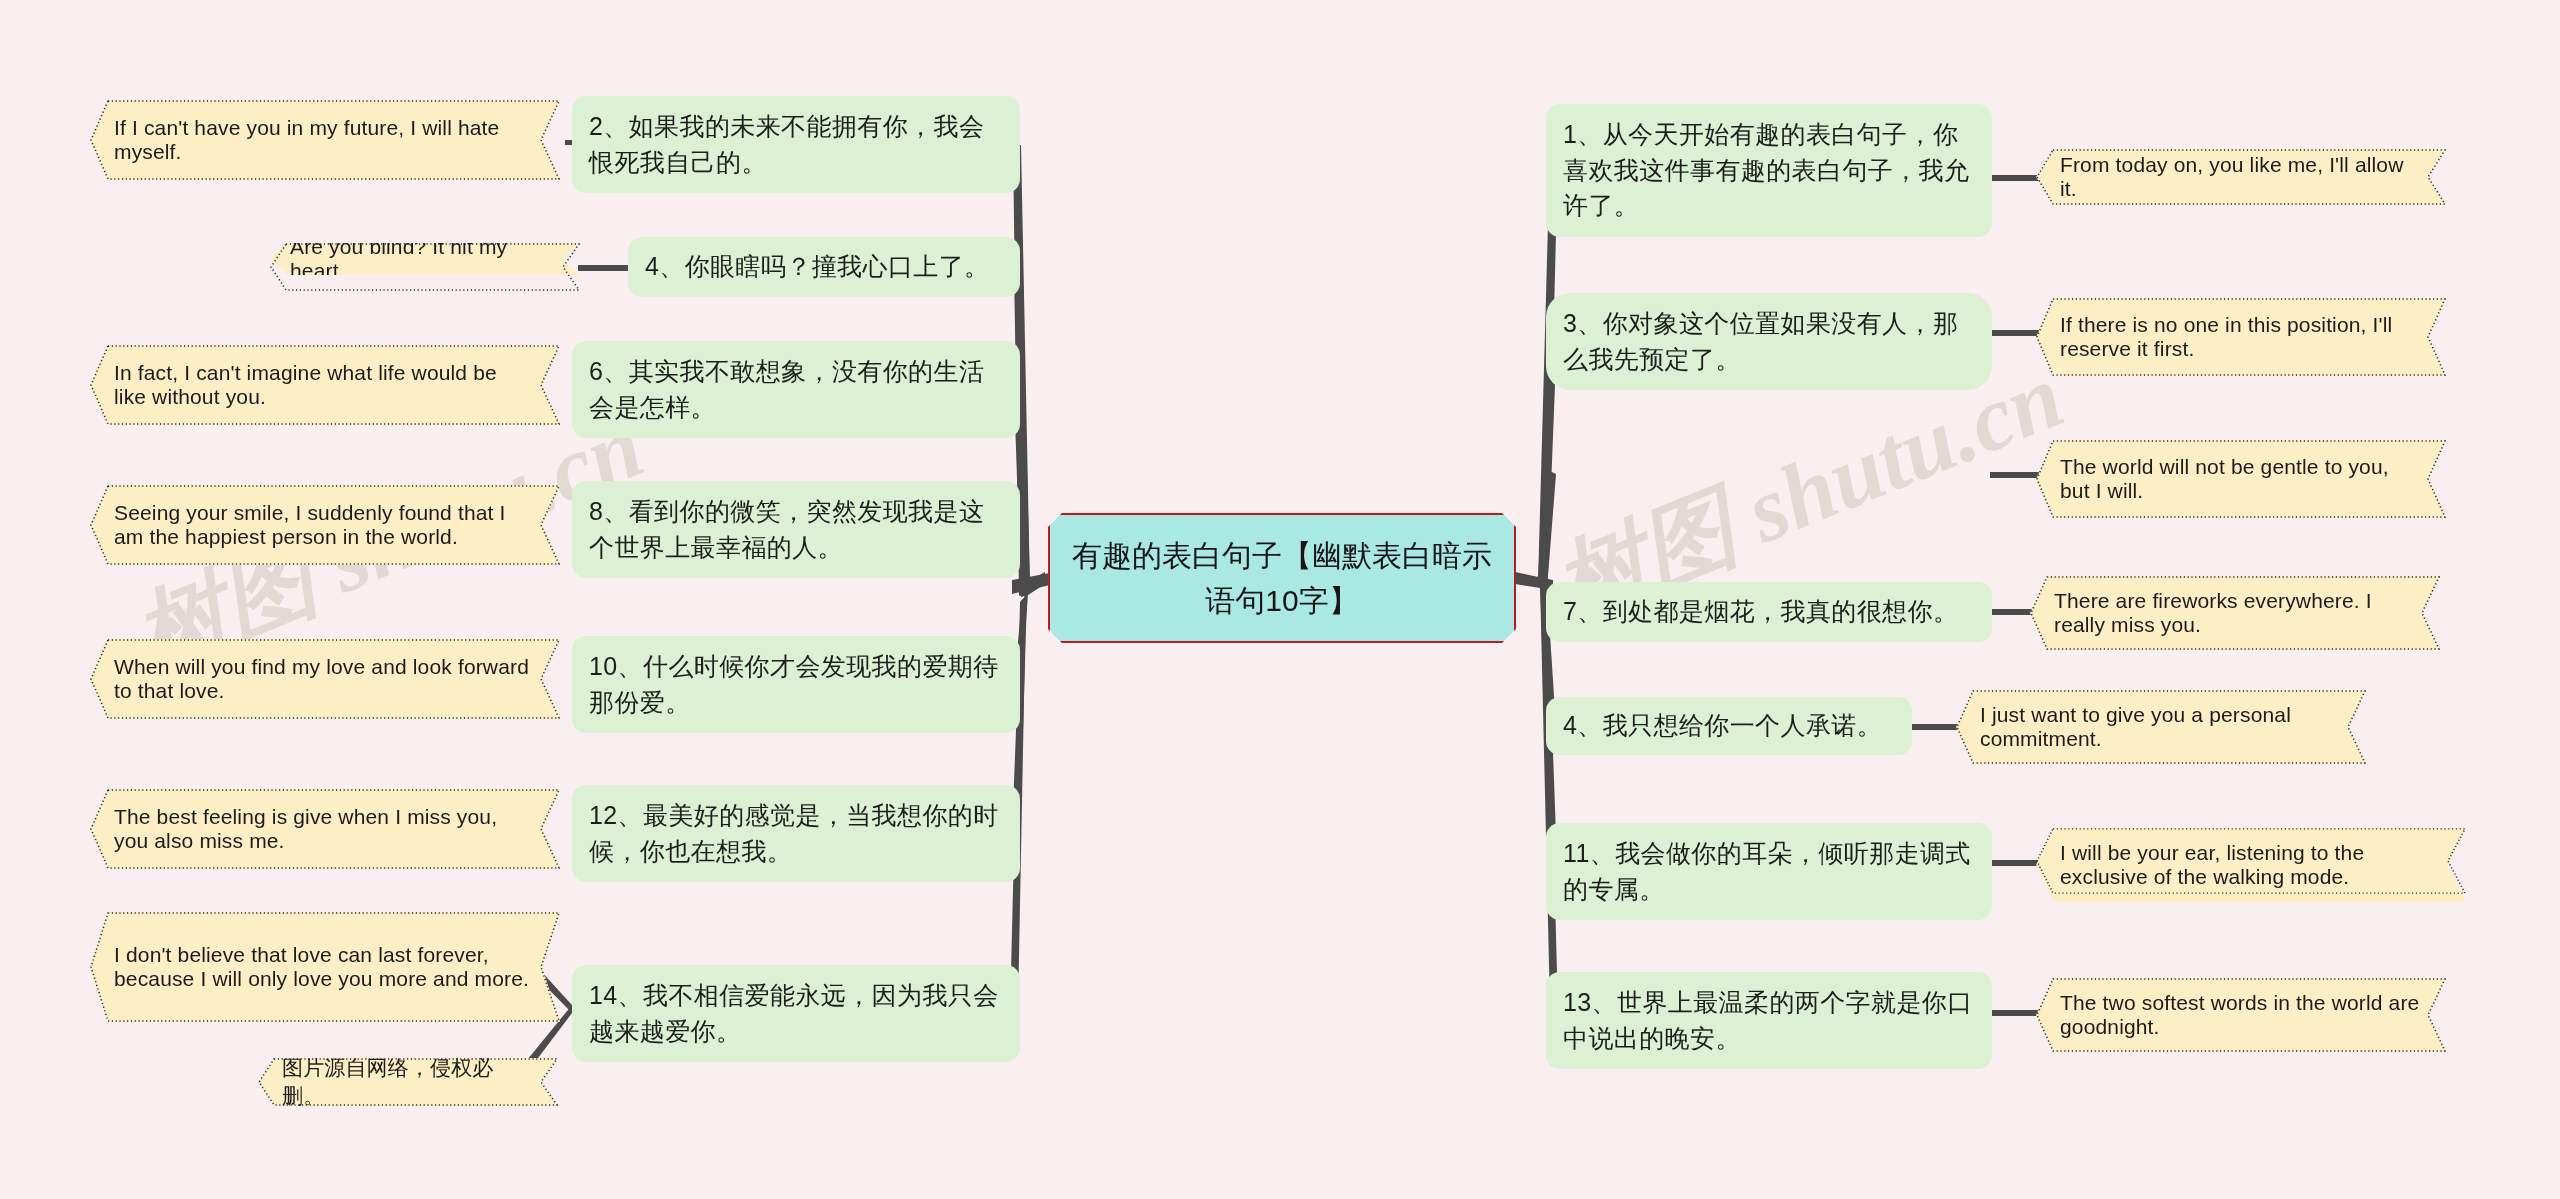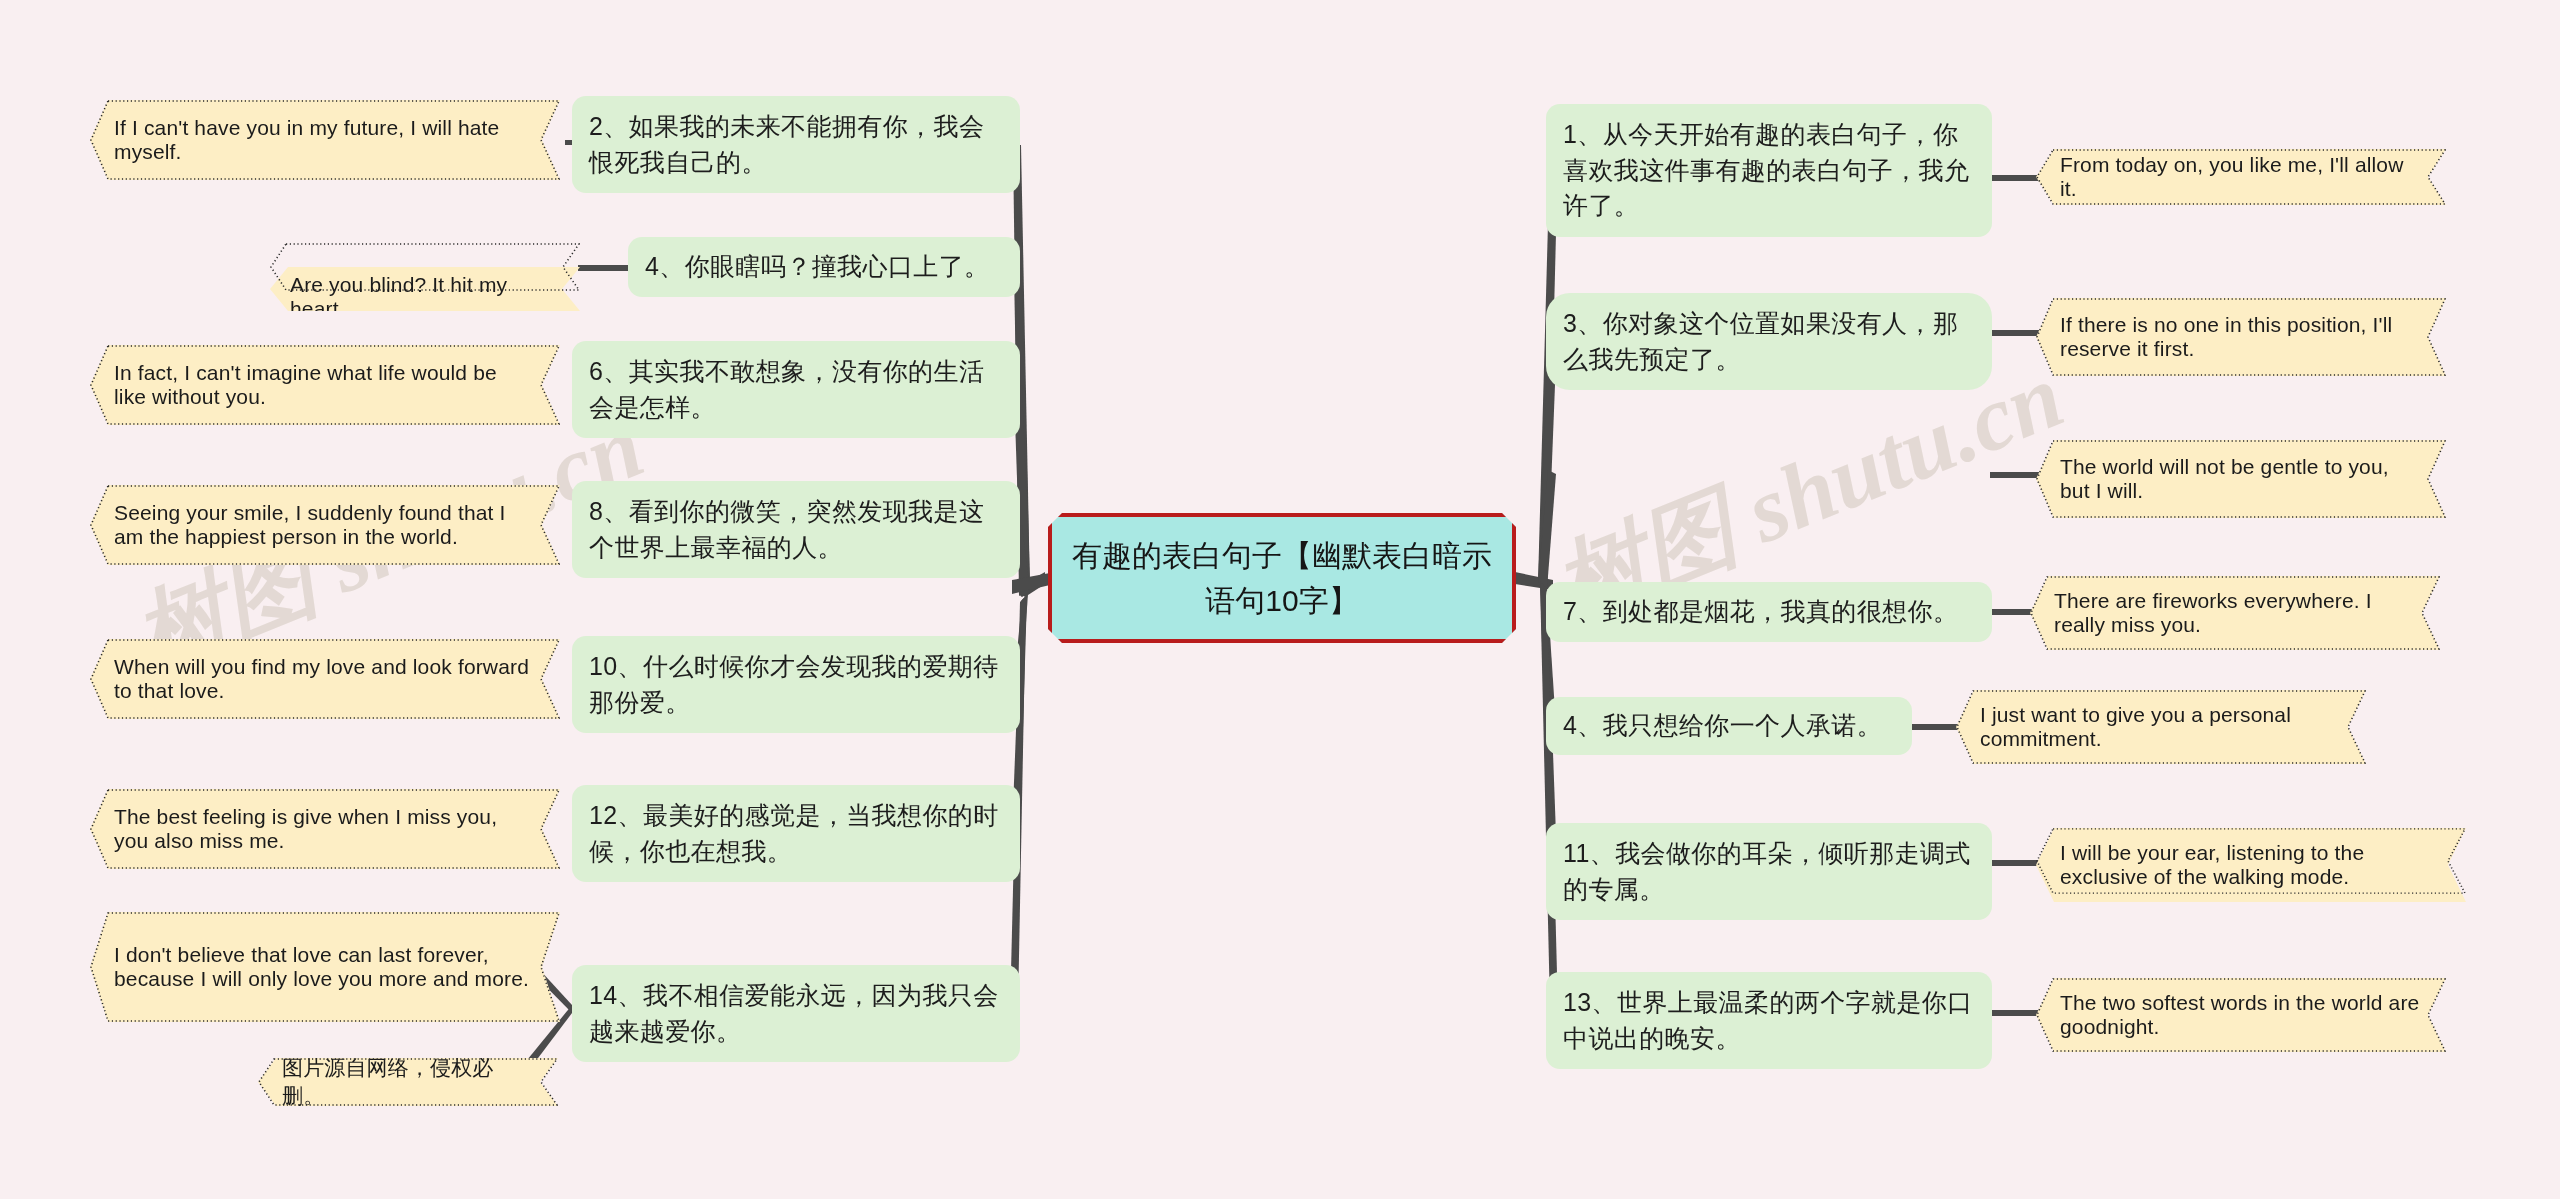--- a/index.html
+++ b/index.html
@@ -70,21 +70,21 @@
     fill: none;
     stroke: #2b2b2b;
     stroke-width: 1.6;
     stroke-dasharray: 1.2 2.6;
     stroke-linejoin: miter;
   }
   
   .center {
     position: absolute;
     background: #a9e8e3;
-    border: 4px solid #b91c1c;
+    border: 2px solid #b91c1c;
     font-size: 30px;
     color: #161616;
     text-align: center;
     line-height: 1.5;
     padding: 18px 20px;
     -webkit-clip-path: polygon(14px 0, calc(100% - 14px) 0, 100% 14px, 100% calc(100% - 14px), calc(100% - 14px) 100%, 14px 100%, 0 calc(100% - 14px), 0 14px);
     clip-path: polygon(14px 0, calc(100% - 14px) 0, 100% 14px, 100% calc(100% - 14px), calc(100% - 14px) 100%, 14px 100%, 0 calc(100% - 14px), 0 14px);
     display: flex; align-items: center; justify-content: center;
   }
 </style>
@@ -181,21 +181,21 @@
   <div class="hexwrap" style="left:90px; top:100px; width:470px; height:80px;">
     <div class="hex" style="width:470px; height:80px; display:flex; align-items:center;">
       <span>If I can't have you in my future, I will hate myself.</span>
     </div>
     <svg class="hexborder" viewBox="0 0 470 80" preserveAspectRatio="none">
         <polygon points="18,1 469,1 451,40 469,79 18,79 1,40"></polygon>
       </svg>
   </div>
 
   <div class="hexwrap" style="left:270px; top:243px; width:310px; height:48px;">
-    <div class="hex" style="width:310px; height:44px; display:flex; align-items:flex-start; padding:6px 22px 6px 20px;margin-top:24px;">
+    <div class="hex" style="width:310px; height:32px; display:flex; align-items:center; padding:6px 22px 6px 20px;">
       <span>Are you blind? It hit my heart.</span>
     </div>
     <svg class="hexborder" viewBox="0 0 310 48" preserveAspectRatio="none">
         <polygon points="16,1 309,1 293,24 309,47 16,47 1,24"></polygon>
       </svg>
   </div>
 
   <div class="hexwrap" style="left:90px; top:345px; width:470px; height:80px;">
     <div class="hex" style="width:470px; height:80px; display:flex; align-items:center;">
       <span>In fact, I can't imagine what life would be like without you.</span>

